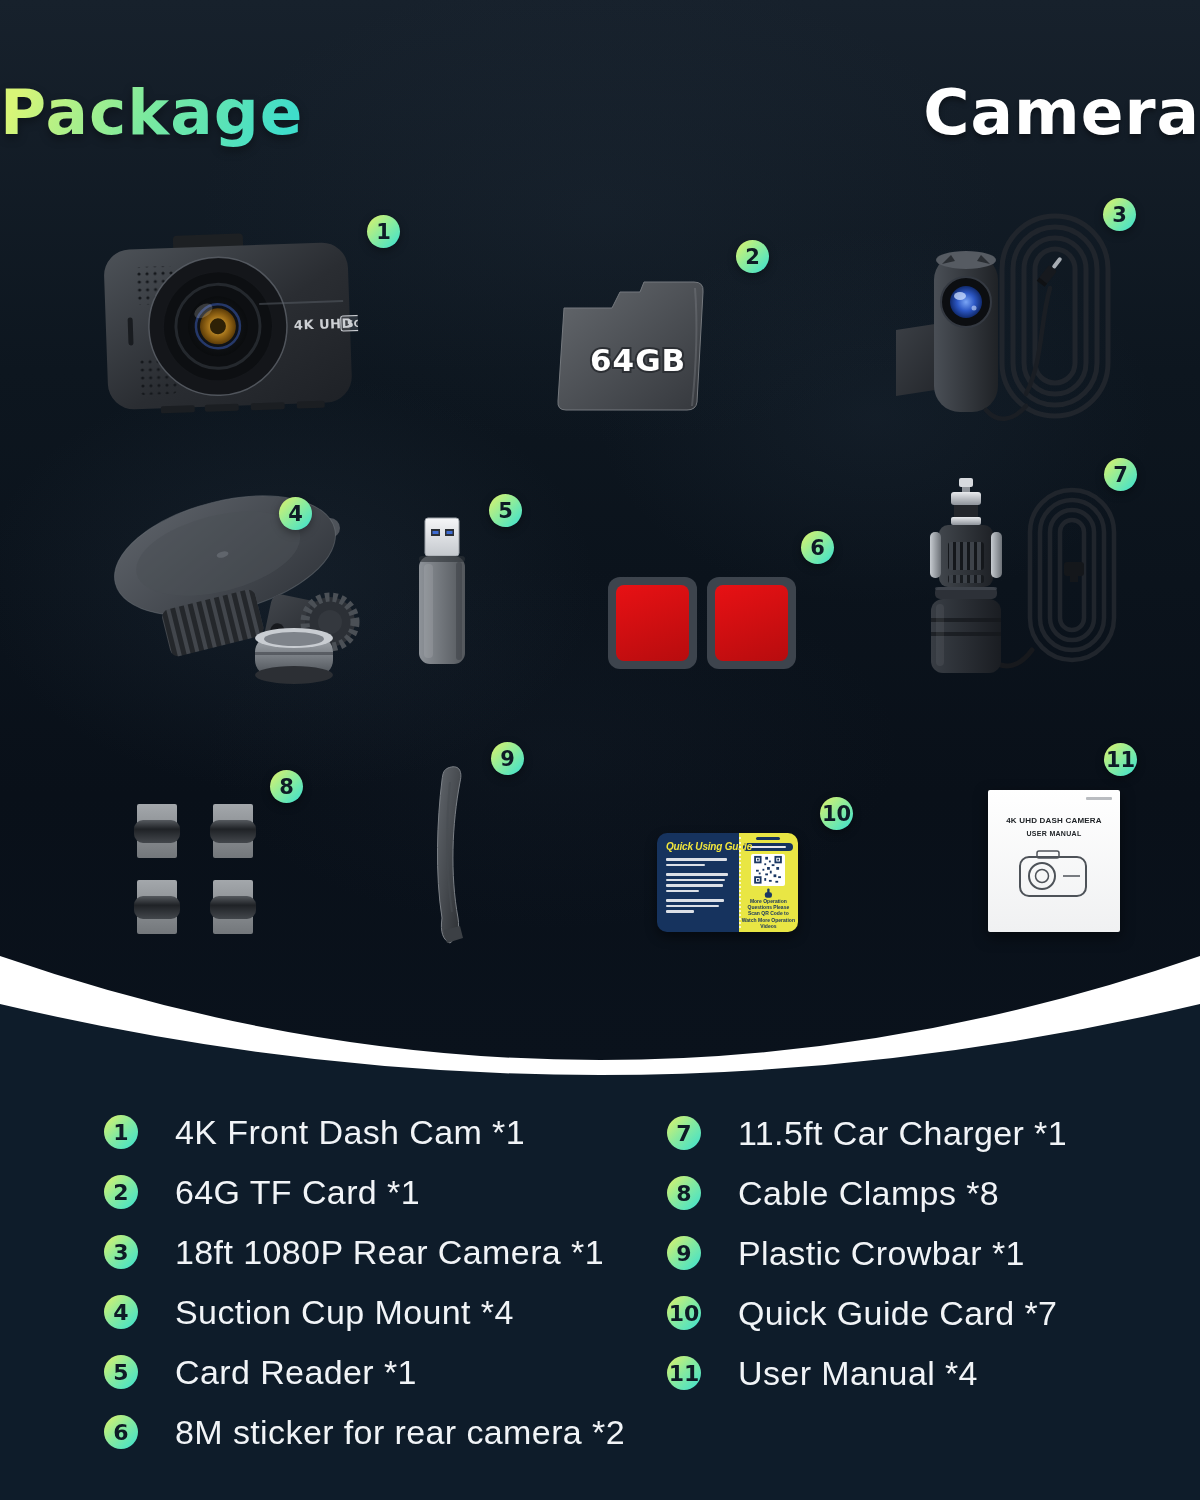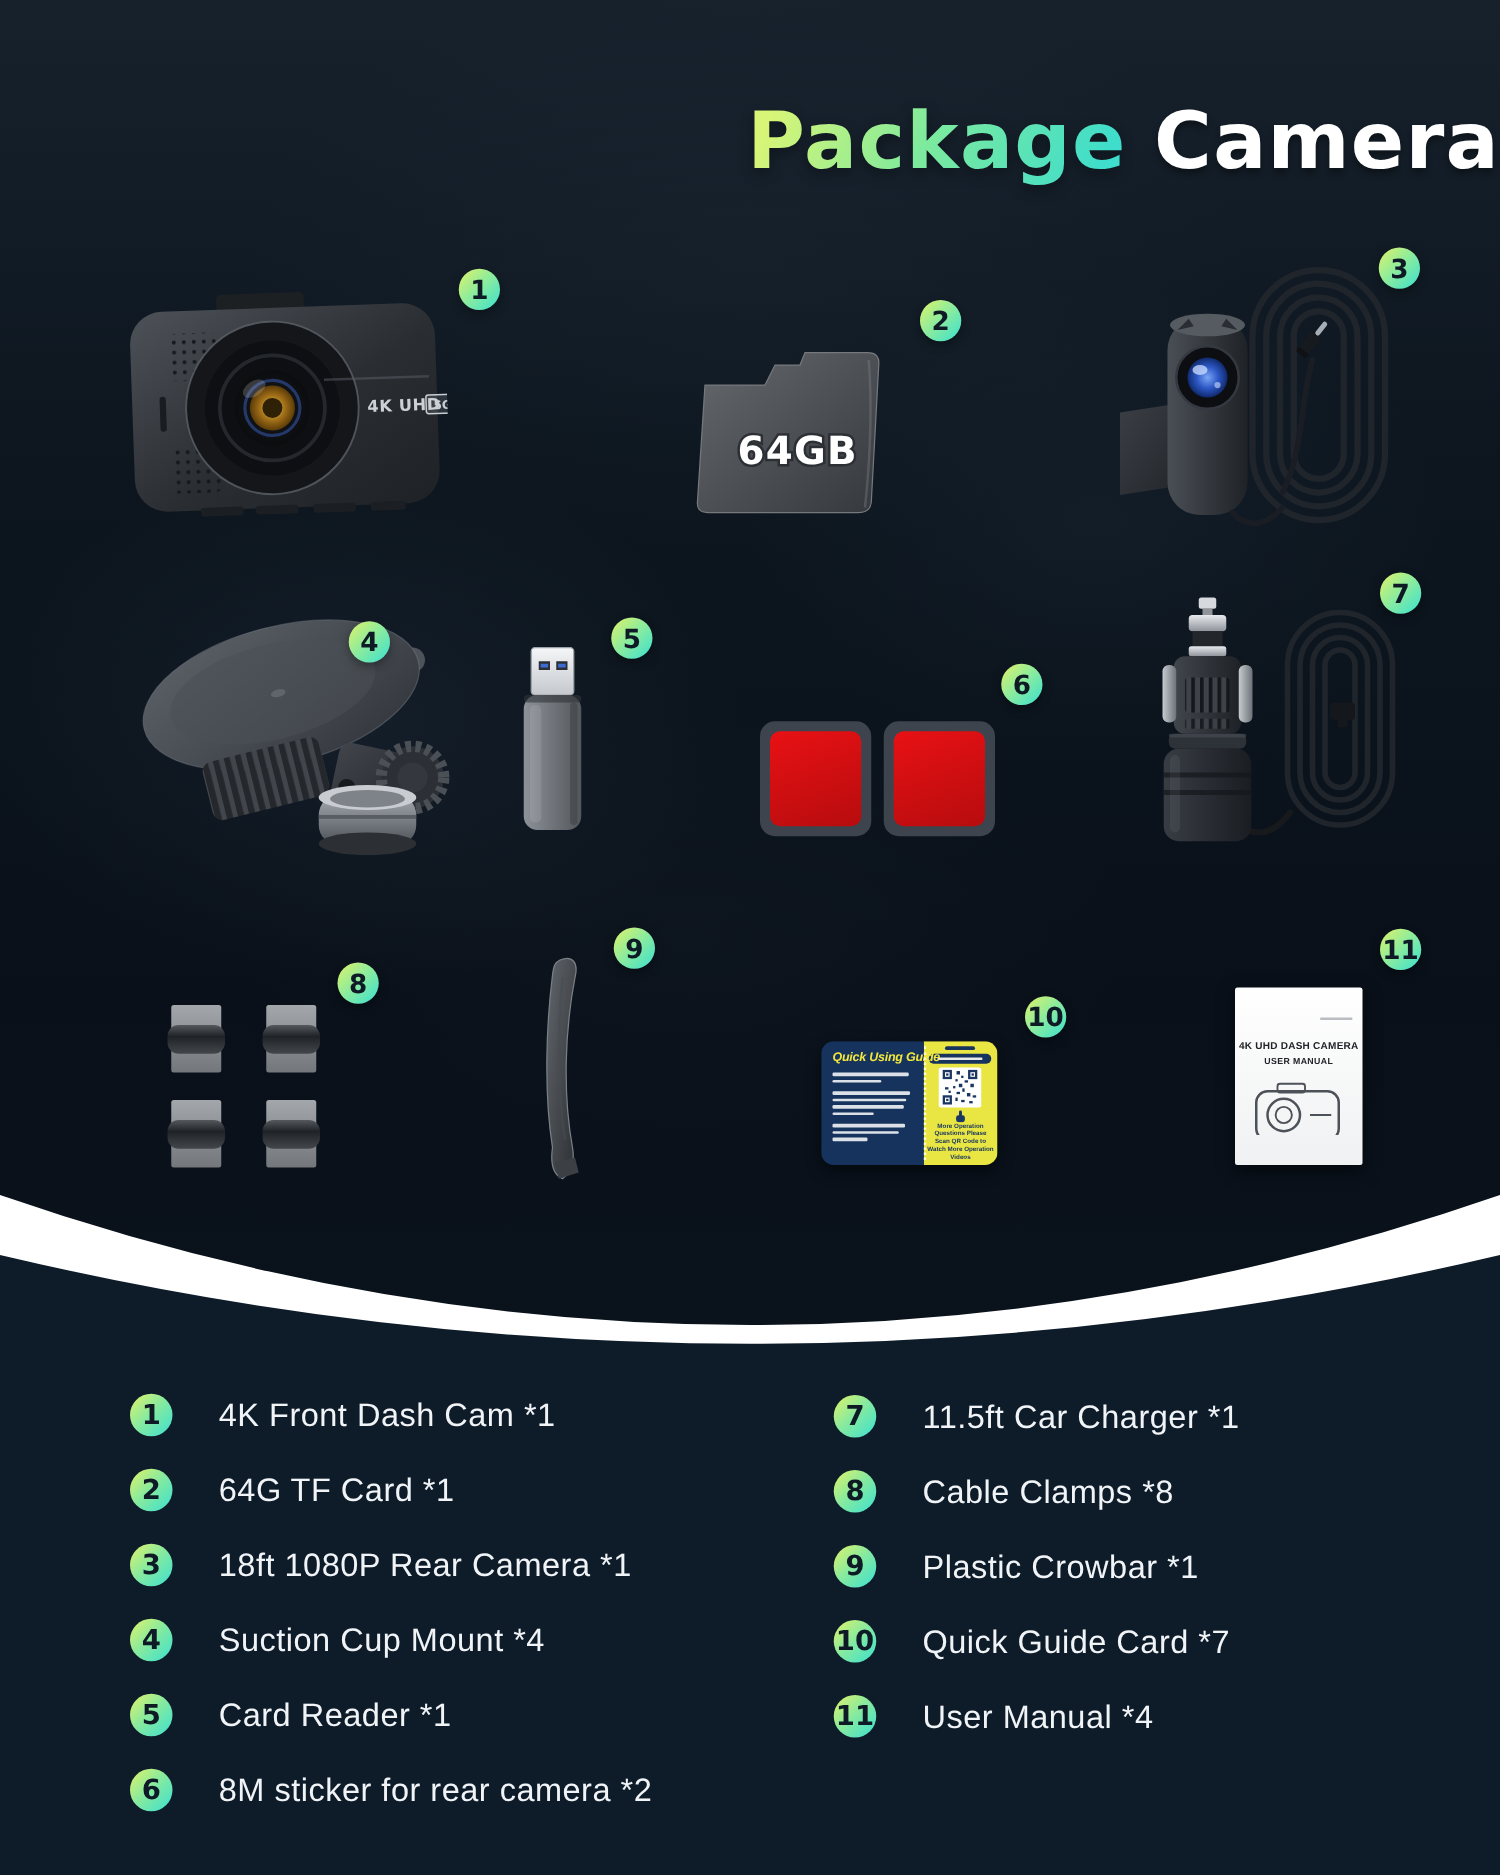--- a/index.html
+++ b/index.html
@@ -6,21 +6,21 @@
   .page{position:relative;width:1200px;height:1500px;margin:0 auto;background:#0e1c2a;
         overflow:hidden;font-family:"Liberation Sans",sans-serif;}
   .curves{position:absolute;left:0;top:0;}
   .ambience{position:absolute;left:0;top:0;width:1200px;height:1040px;pointer-events:none;
     background:
       radial-gradient(440px 300px at 24% 56%, rgba(72,92,112,.15), transparent 70%),
       radial-gradient(400px 270px at 73% 40%, rgba(60,80,102,.13), transparent 70%),
       radial-gradient(560px 330px at 50% 20%, rgba(52,68,86,.12), transparent 72%),
       radial-gradient(500px 260px at 46% 72%, rgba(46,60,78,.10), transparent 70%);}
   
-  .title-wrap{position:absolute;top:76px;left:0;width:1200px;display:flex;justify-content:flex-end;gap:22px;
+  .title-wrap{position:absolute;top:76px;left:0;width:1200px;display:flex;justify-content:space-between;gap:22px;
       font-family:"DejaVu Sans",sans-serif;font-weight:bold;font-size:63px;letter-spacing:1px;z-index:5;}
   .title-accent{background:linear-gradient(115deg,#d8f577 8%,#7cea9e 48%,#3fddcb 92%);
       -webkit-background-clip:text;background-clip:text;color:transparent;
       filter:drop-shadow(0 4px 5px rgba(0,0,0,.35));}
   .title-rest{color:#ffffff;text-shadow:0 4px 5px rgba(0,0,0,.35);}
   
   .pbadge{position:absolute;width:33px;height:33px;border-radius:50%;z-index:6;
       background:linear-gradient(135deg,#cff174 10%,#8cec9d 48%,#49e2c7 90%);
       display:flex;align-items:center;justify-content:center;
       font-family:"DejaVu Sans",sans-serif;font-weight:bold;font-size:21px;color:#0e1b26;
@@ -41,37 +41,37 @@
   .guide-sep{position:absolute;left:58%;top:4px;bottom:4px;border-left:2px dotted rgba(255,255,255,.75);z-index:2;}
   .guide-right{width:42%;background:#e9e644;display:flex;flex-direction:column;align-items:center;
       box-sizing:border-box;padding:4px 3px 3px;}
   .g-minibar{width:24px;height:3px;background:#16335e;border-radius:1.5px;margin-bottom:3px;}
   .g-pill{width:50px;height:9px;background:#16335e;border-radius:4.5px;display:flex;align-items:center;
       justify-content:center;margin-bottom:3px;}
   .g-pill span{display:block;width:36px;height:2px;background:#e9e9ec;border-radius:1px;}
   .g-qr{width:32px;height:32px;background:#ffffff;border-radius:2px;padding:1px;margin-bottom:2px;}
   .g-foot{font-size:5px;line-height:1.25;font-weight:bold;color:#16335e;text-align:center;}
   
-  .manual{position:absolute;left:988px;top:790px;width:102px;height:142px;background:linear-gradient(180deg,#ffffff,#f0f1f2);
-      border-radius:2px;z-index:4;box-shadow:0 5px 14px rgba(0,0,0,.5);box-sizing:border-box;padding:24px 8px;
+  .manual{position:absolute;left:988px;top:790px;width:132px;height:142px;background:linear-gradient(180deg,#ffffff,#f0f1f2);
+      border-radius:2px;z-index:4;box-shadow:0 5px 14px rgba(0,0,0,.5);box-sizing:border-box;padding:7px 8px;
       display:flex;flex-direction:column;align-items:center;}
   .m-code{align-self:flex-end;width:26px;height:2.5px;background:#b9bcc0;border-radius:1px;margin-bottom:16px;}
   .m-t1{font-size:8px;font-weight:bold;color:#202428;letter-spacing:.2px;white-space:nowrap;}
   .m-t2{font-size:7px;font-weight:bold;color:#202428;margin-top:5px;letter-spacing:.3px;}
   .m-art{margin-top:11px;}
   
   .col{position:absolute;display:flex;flex-direction:column;z-index:4;}
   .col-left{left:104px;top:1115px;}
   .col-right{left:667px;top:1116px;}
   .lrow{display:flex;align-items:center;height:34px;margin-bottom:26px;}
   .lnum{width:34px;height:34px;flex:0 0 34px;border-radius:50%;
       background:linear-gradient(135deg,#cff174 10%,#86ea9f 48%,#49e2c7 90%);
       color:#0e1b26;font-family:"DejaVu Sans",sans-serif;font-weight:bold;font-size:22px;
       display:flex;align-items:center;justify-content:center;}
-  .ltext{margin-left:37px;font-size:26px;color:#f1f4f7;letter-spacing:.4px;white-space:nowrap;}
+  .ltext{margin-left:37px;font-size:34px;color:#f1f4f7;letter-spacing:.4px;white-space:nowrap;}
 </style>
 </head>
 <body>
 
 <div class="page">
 
   <svg class="curves" width="1200" height="1500">
     <defs>
       <linearGradient id="gTop" x1="0" y1="0" x2="0" y2="1">
         <stop offset="0" stop-color="#17212c"></stop>

